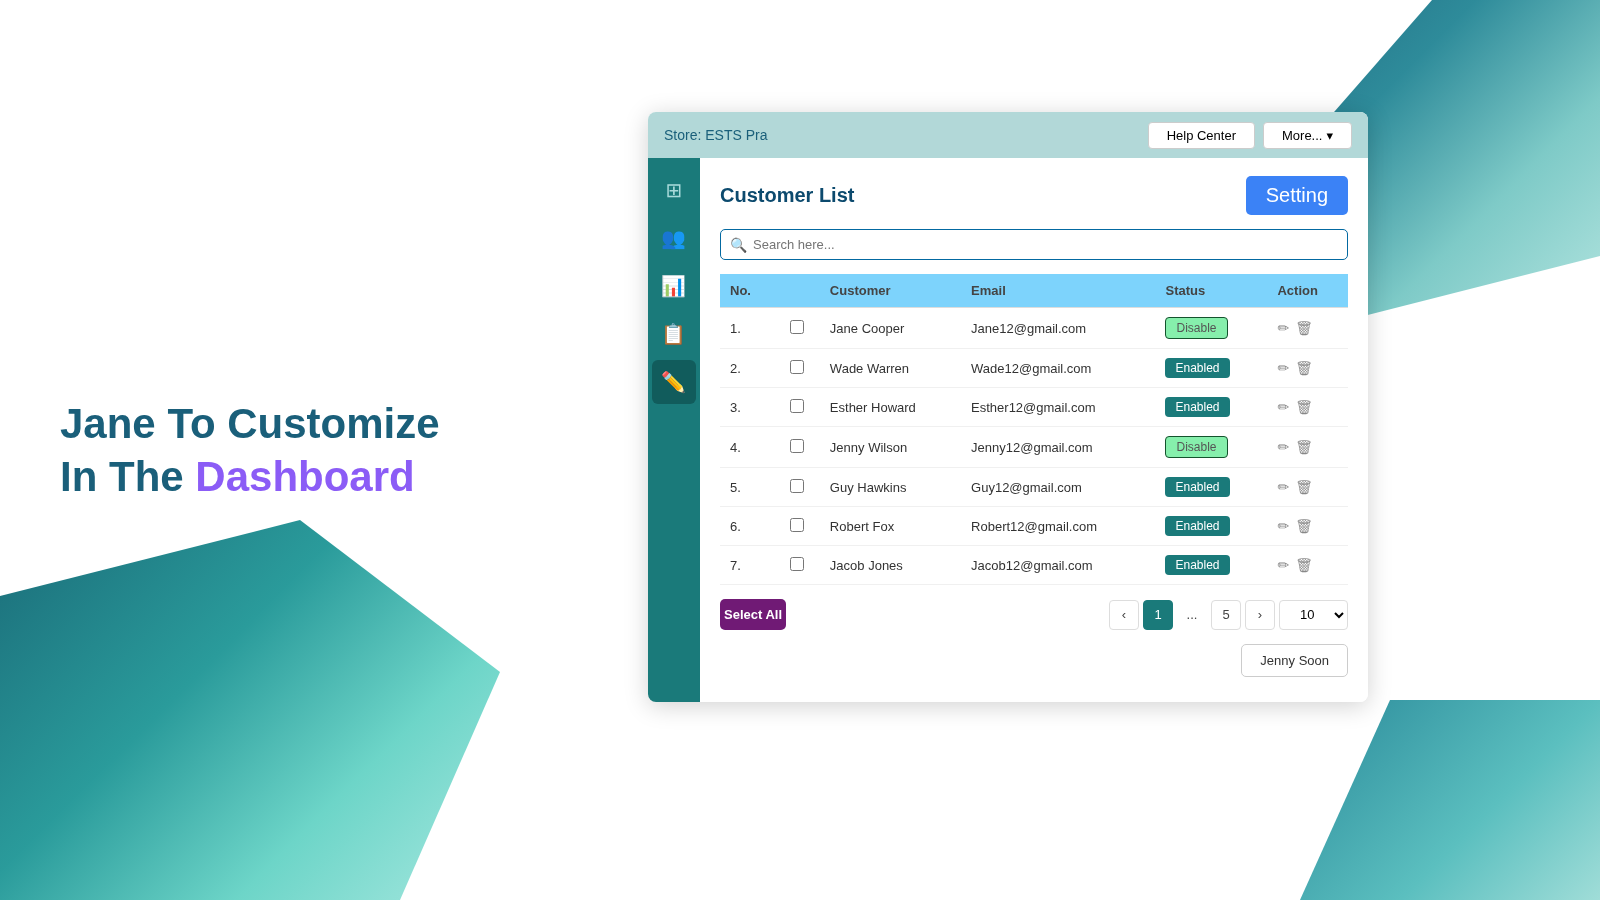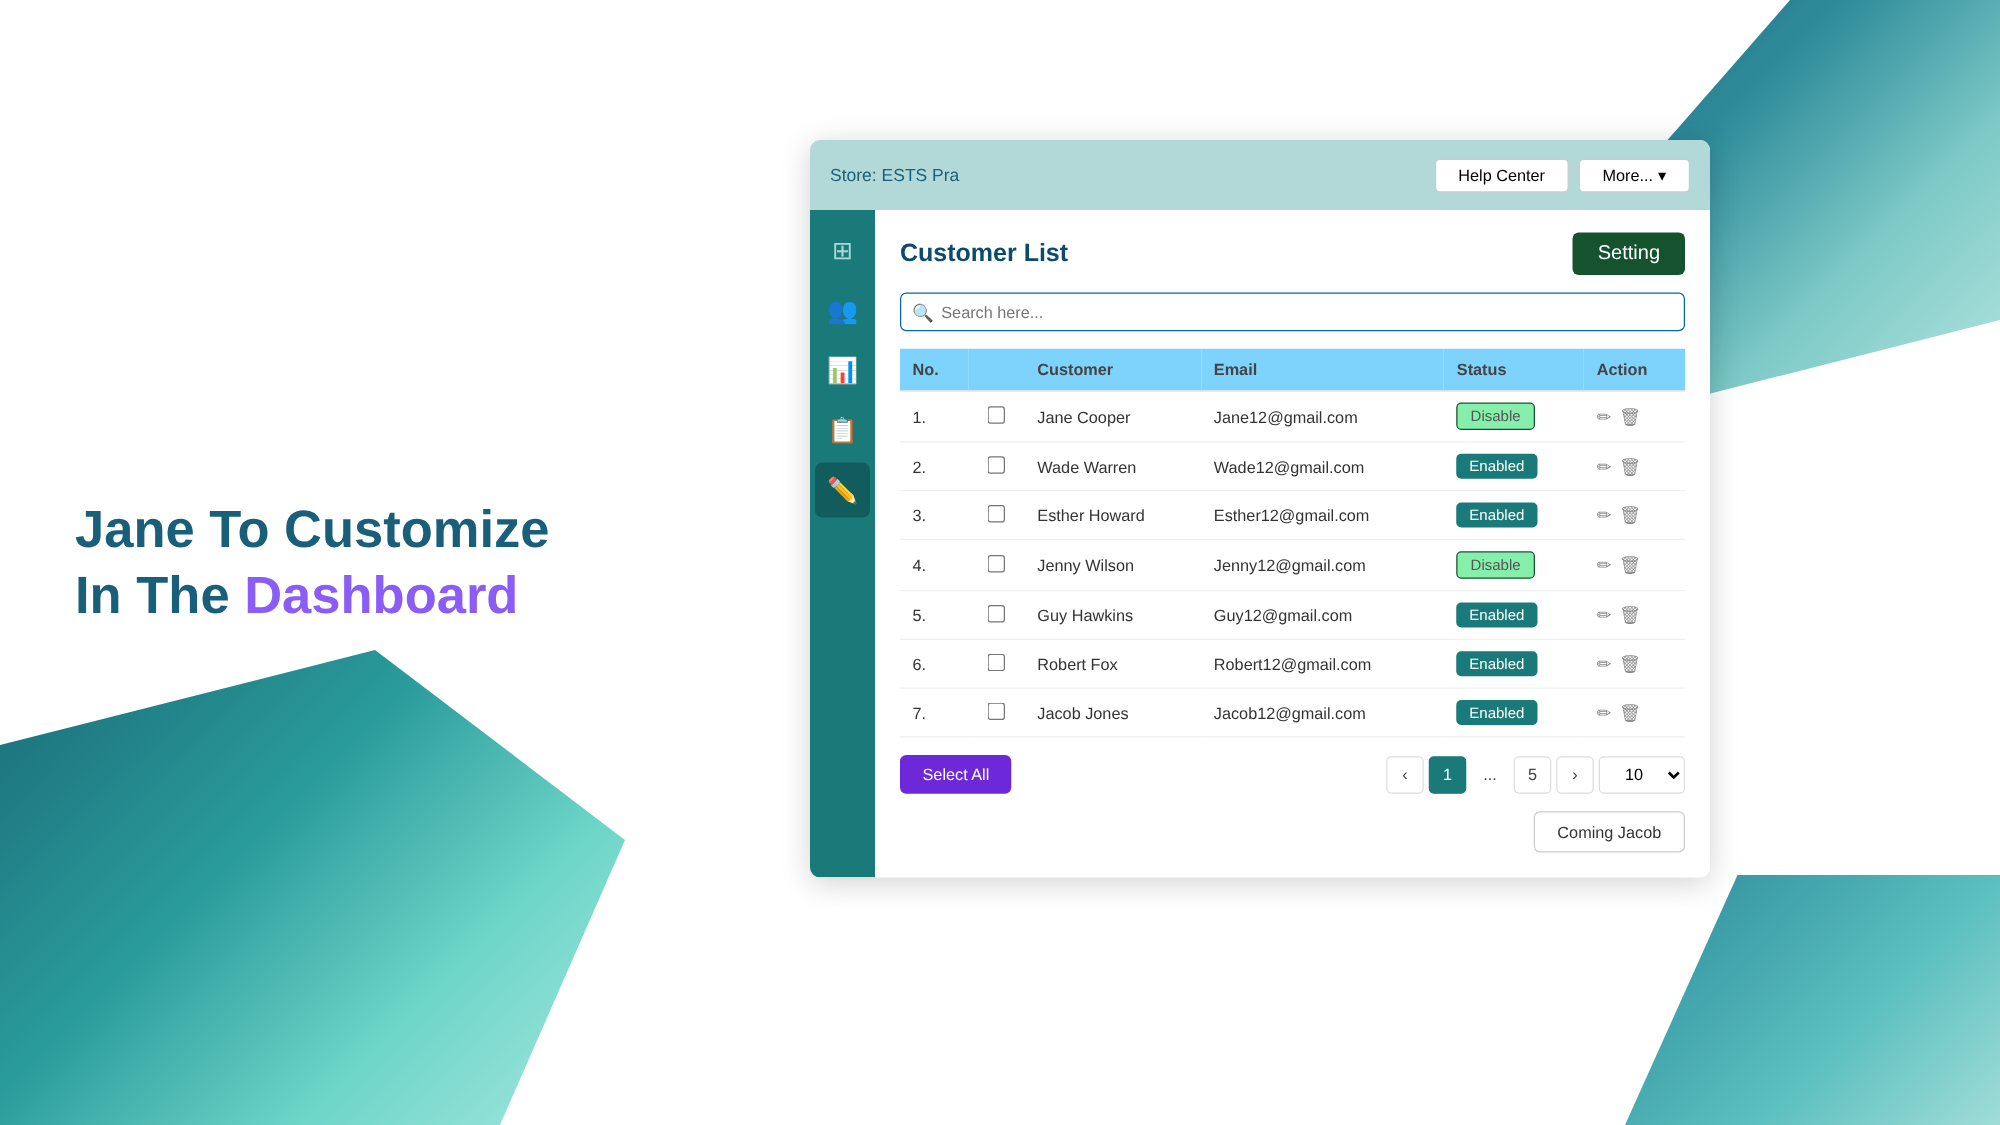--- a/index.html
+++ b/index.html
@@ -69,21 +69,21 @@
       box-shadow: 0 4px 24px rgba(0,0,0,0.18);
       z-index: 2;
       display: flex;
       flex-direction: column;
       overflow: hidden;
     }
 
     
     .topbar {
       background: #b2d8d8;
-      height: 56px;
+      height: 46px;
       display: flex;
       align-items: center;
       justify-content: space-between;
       padding: 0 16px;
       flex-shrink: 0;
     }
     .store-label {
       font-size: 14px;
       color: #1a5f7a;
       font-weight: 500;
@@ -151,26 +151,26 @@
       align-items: center;
       justify-content: space-between;
       margin-bottom: 14px;
     }
     .content-title {
       font-size: 20px;
       font-weight: 700;
       color: #0c4a6e;
     }
     .setting-btn {
-      background: #14532d;
+      background: #3b82f6;
       color: #fff;
       border: none;
       padding: 8px 20px;
       border-radius: 5px;
-      font-size: 16px;
+      font-size: 20px;
       cursor: pointer;
       font-weight: 500;
       margin-left: 44px;
     }
 
     
     .search-wrap {
       position: relative;
       margin-bottom: 14px;
     }
@@ -249,28 +249,28 @@
 
     
     .bottom-bar {
       display: flex;
       align-items: center;
       justify-content: space-between;
       margin-top: 14px;
       padding-bottom: 4px;
     }
     .select-all-btn {
-      background: #6d28d9;
+      background: #701a75;
       color: #fff;
       border: none;
-      padding: 8px 18px;
+      padding: 8px 4px;
       border-radius: 5px;
       font-size: 13px;
       cursor: pointer;
-      font-weight: 400;
+      font-weight: 700;
     }
 
     .pagination {
       display: flex;
       align-items: center;
       gap: 4px;
     }
     .page-btn {
       width: 30px;
       height: 30px;
@@ -519,18 +519,18 @@
           <button class="page-btn">›</button>
           <select class="per-page-select">
             <option>10</option>
             <option>25</option>
             <option>50</option>
           </select>
         </div>
       </div>
 
       <div class="coming-soon-wrap">
-        <button class="coming-soon-btn">Coming Jacob</button>
+        <button class="coming-soon-btn">Jenny Soon</button>
       </div>
 
     </div>
   </div>
 </div>
 
 </body></html>

